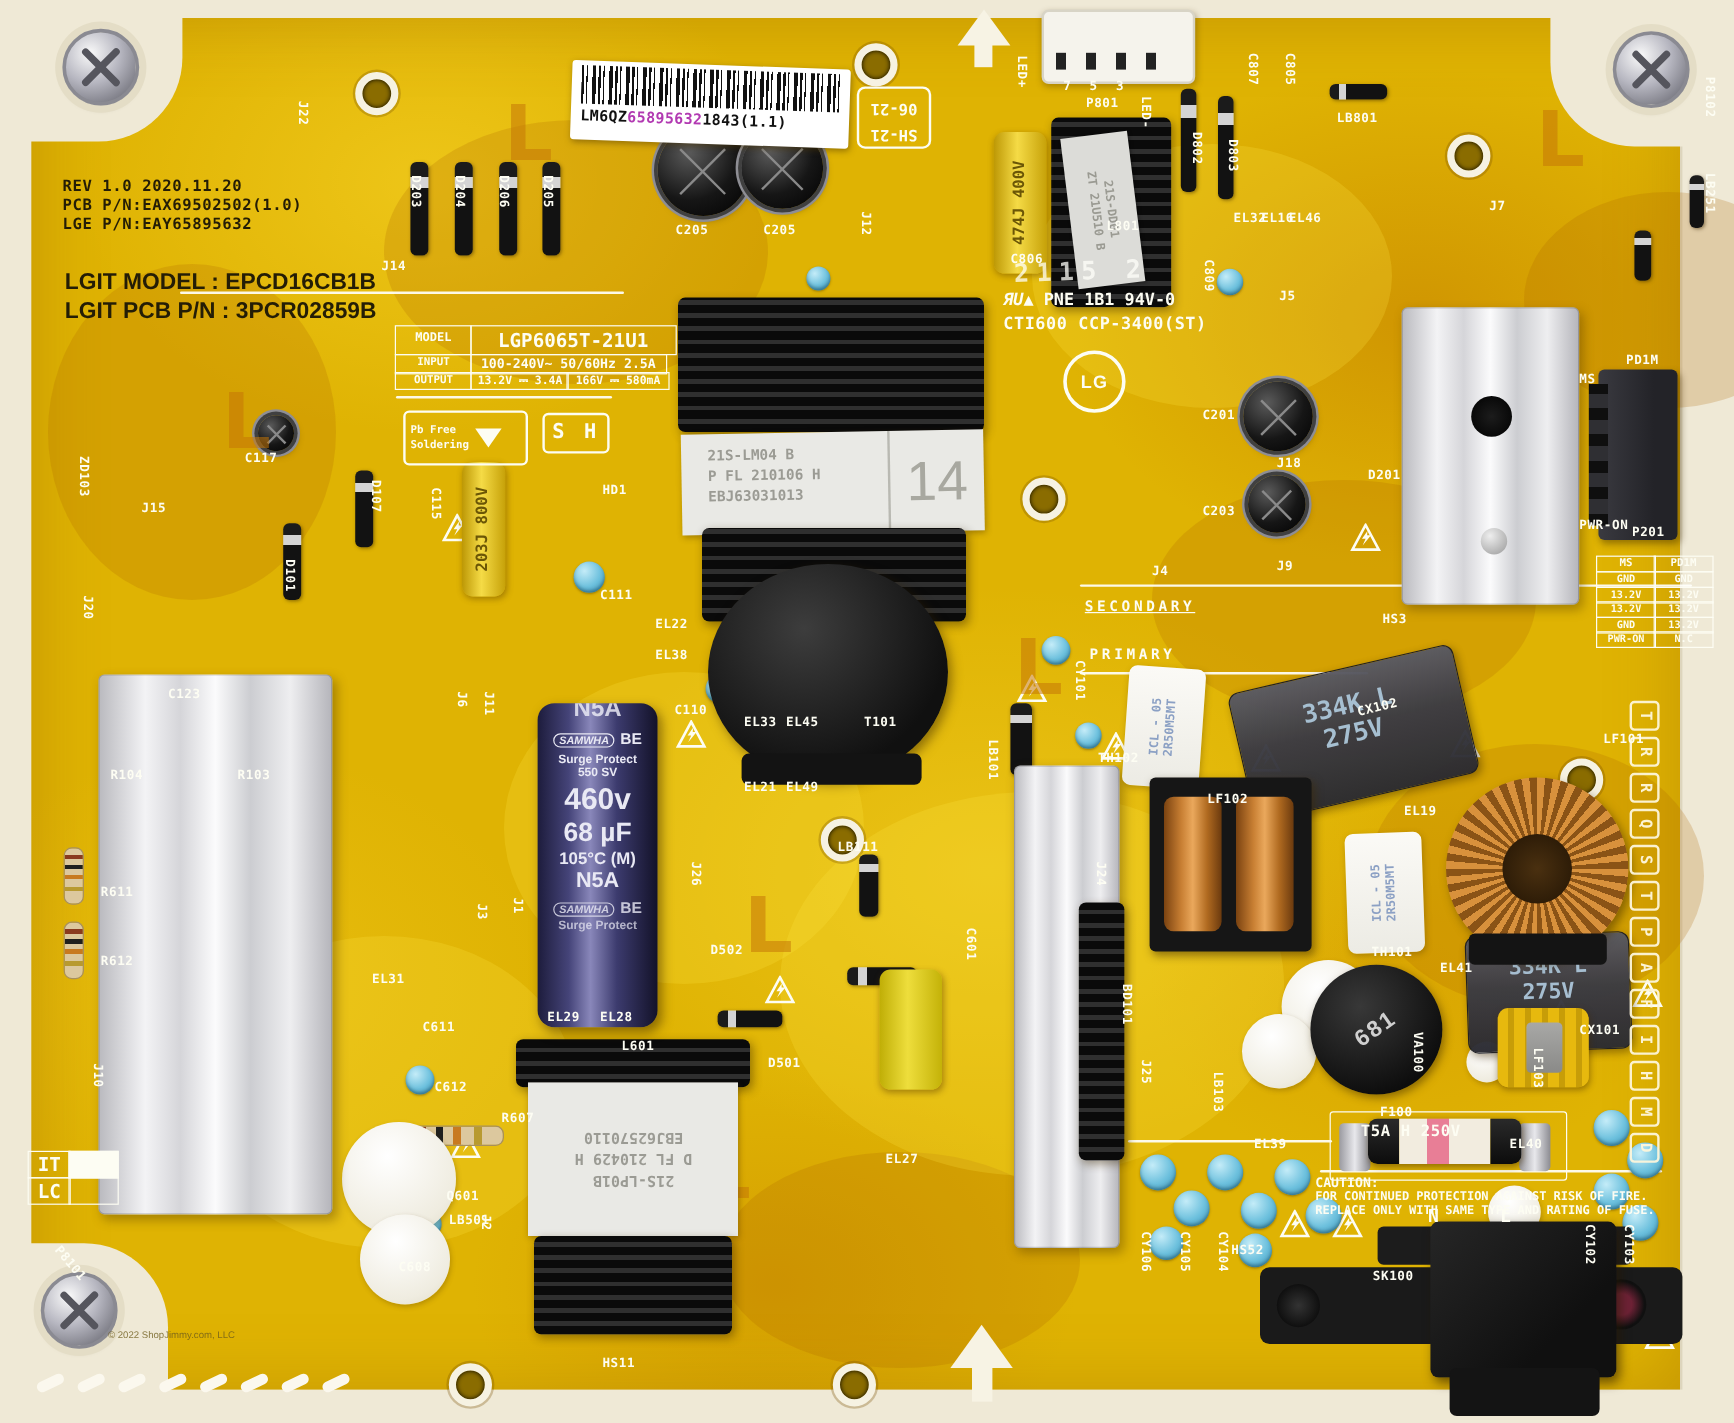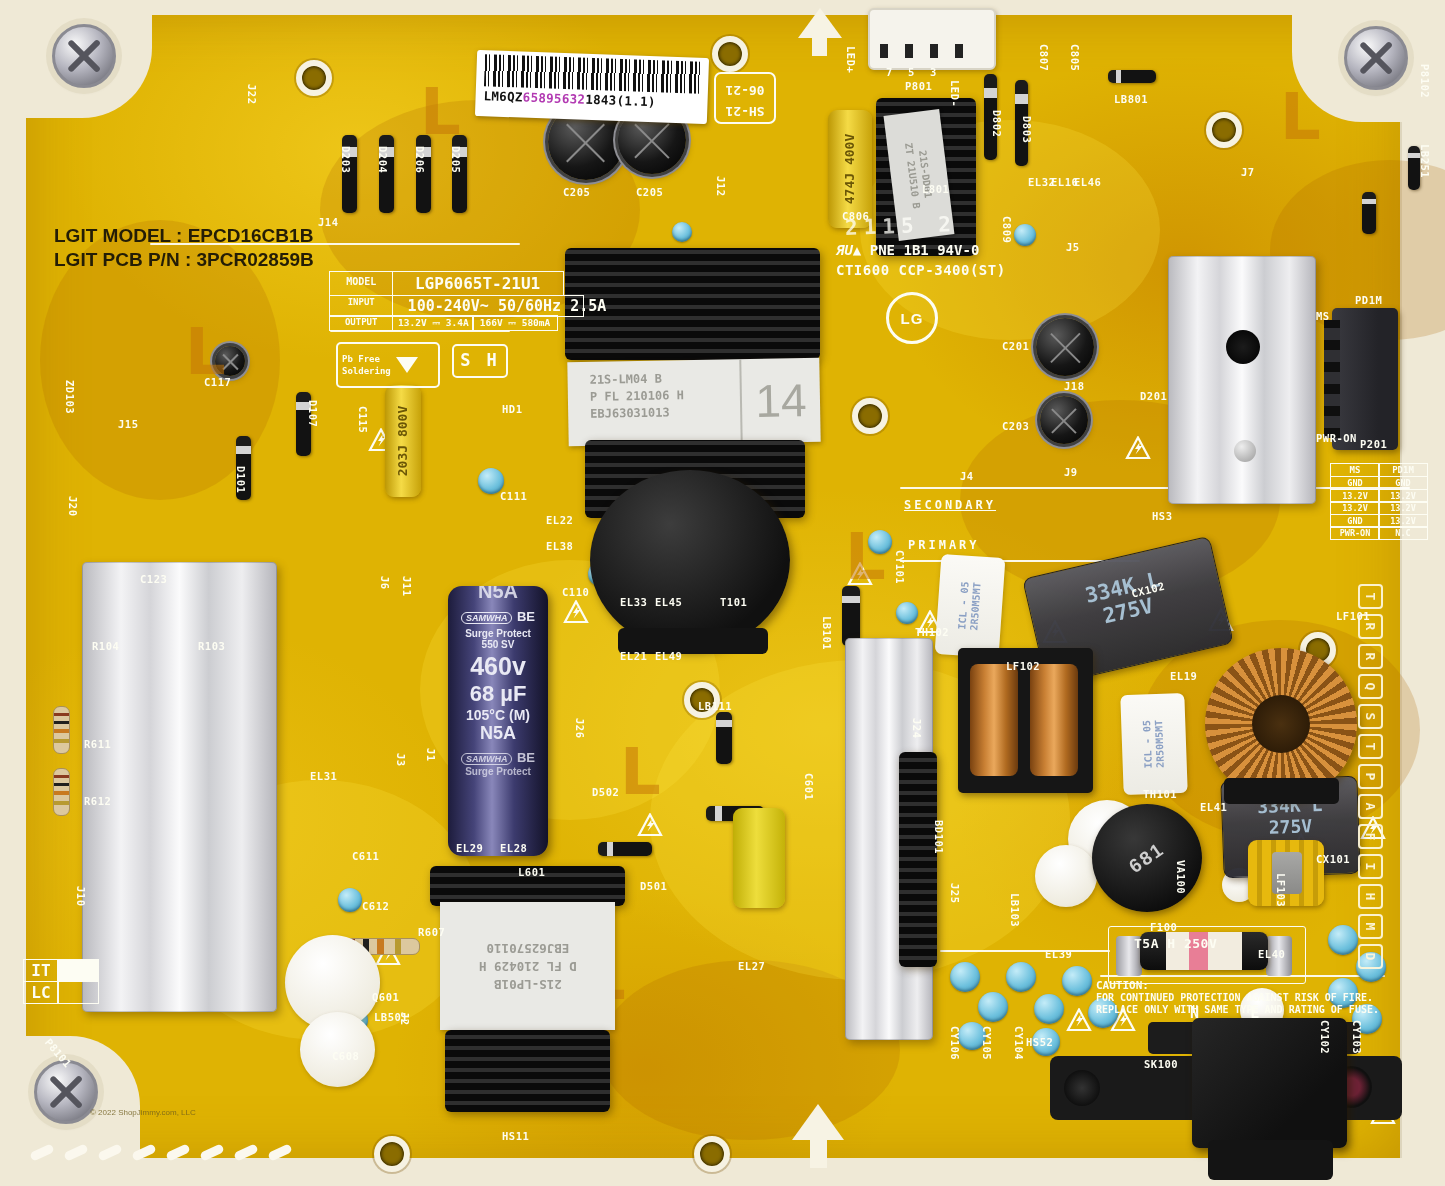--- a/index.html
+++ b/index.html
@@ -414,33 +414,38 @@
   <div id="barcode">
     <div class="bars"></div>
     <div class="bline"><span>LM6QZ</span><span class="serial">65895632</span><span>1843(1.1)</span></div>
   </div>
 
   <div style="position:absolute;left:714px;top:72px;width:58px;height:48px;border:2px solid #fdfdf3;border-radius:7px;transform:rotate(180deg);color:#fdfdf3;font:bold 13px 'DejaVu Sans Mono',monospace;text-align:center;line-height:21px;">
     <div>SH-21</div>
     <div>06-21</div>
   </div>
 
+  <div style="position:absolute;left:52px;top:148px;color:#241d06;font:bold 13px 'DejaVu Sans Mono',monospace;line-height:16px;letter-spacing:.5px;">
+    <div>REV 1.0    2020.11.20</div>
+    <div>PCB P/N:EAX69502502(1.0)</div>
+    <div>LGE P/N:EAY65895632</div>
+  </div>
   <div style="position:absolute;left:54px;top:224px;color:#241d06;font:bold 19px 'Liberation Sans',sans-serif;line-height:24px;">
     <div>LGIT MODEL : EPCD16CB1B</div>
     <div>LGIT PCB P/N : 3PCR02859B</div>
   </div>
 
   <div style="position:absolute;left:330px;top:272px;">
     <div class="mrow">
       <div class="mcell" style="width:52px;font-size:10px;line-height:16px;">MODEL</div>
       <div class="mcell" style="width:160px;font-size:16px;">LGP6065T-21U1</div>
     </div>
     <div class="mrow">
       <div class="mcell" style="width:52px;font-size:9px;padding:1px 5px;">INPUT</div>
-      <div class="mcell" style="width:160px;font-size:15px;padding:1px 15px;">100-240V~ 50/60Hz 2.5A</div>
+      <div class="mcell" style="width:160px;font-size:11px;padding:1px 1px;">100-240V~ 50/60Hz 2.5A</div>
     </div>
     <div class="mrow">
       <div class="mcell" style="width:52px;font-size:9px;padding:1px 5px;">OUTPUT</div>
       <div class="mcell" style="width:72px;font-size:9.5px;padding:1px 4px;text-align:right;">13.2V ⎓ 3.4A</div>
       <div class="mcell" style="width:76px;font-size:9.5px;padding:1px 4px;">166V ⎓ 580mA</div>
     </div>
   </div>
   <div style="position:absolute;left:336px;top:342px;width:92px;height:34px;border:2px solid #fdfdf3;border-radius:5px;color:#fdfdf3;font:bold 9px 'DejaVu Sans Mono',monospace;line-height:12px;padding:4px;display:flex;align-items:center;gap:5px;">
     <div>
         <div>Pb Free</div>
@@ -563,21 +568,21 @@
       <span class="sk" style="left: 655px; top: 596px;">EL45</span>
       <span class="sk" style="left: 720px; top: 596px;">T101</span>
       <span class="sk" style="left: 620px; top: 650px;">EL21</span>
       <span class="sk" style="left: 655px; top: 650px;">EL49</span>
       <span class="sk" style="left: 586px; top: 718px; transform: rotate(90deg);">J26</span>
       <span class="sk" style="left: 698px; top: 700px;">LB111</span>
       <span class="sk" style="left: 84px; top: 738px;">R611</span>
       <span class="sk" style="left: 84px; top: 795px;">R612</span>
       <span class="sk" style="left: 407px; top: 753px; transform: rotate(90deg);">J3</span>
       <span class="sk" style="left: 437px; top: 748px; transform: rotate(90deg);">J1</span>
-      <span class="sk" style="left: 310px; top: 770px;">EL31</span>
+      <span class="sk" style="left: 310px; top: 810px;">EL31</span>
       <span class="sk" style="left: 352px; top: 850px;">C611</span>
       <span class="sk" style="left: 456px; top: 842px;">EL29</span>
       <span class="sk" style="left: 500px; top: 842px;">EL28</span>
       <span class="sk" style="left: 592px; top: 786px;">D502</span>
       <span class="sk" style="left: 640px; top: 880px;">D501</span>
       <span class="sk" style="left: 815px; top: 773px; transform: rotate(90deg);">C601</span>
       <span class="sk" style="left: 87px; top: 886px; transform: rotate(90deg);">J10</span>
       <span class="sk" style="left: 362px; top: 900px;">C612</span>
       <span class="sk" style="left: 418px; top: 926px;">R607</span>
       <span class="sk" style="left: 372px; top: 991px;">Q601</span>

